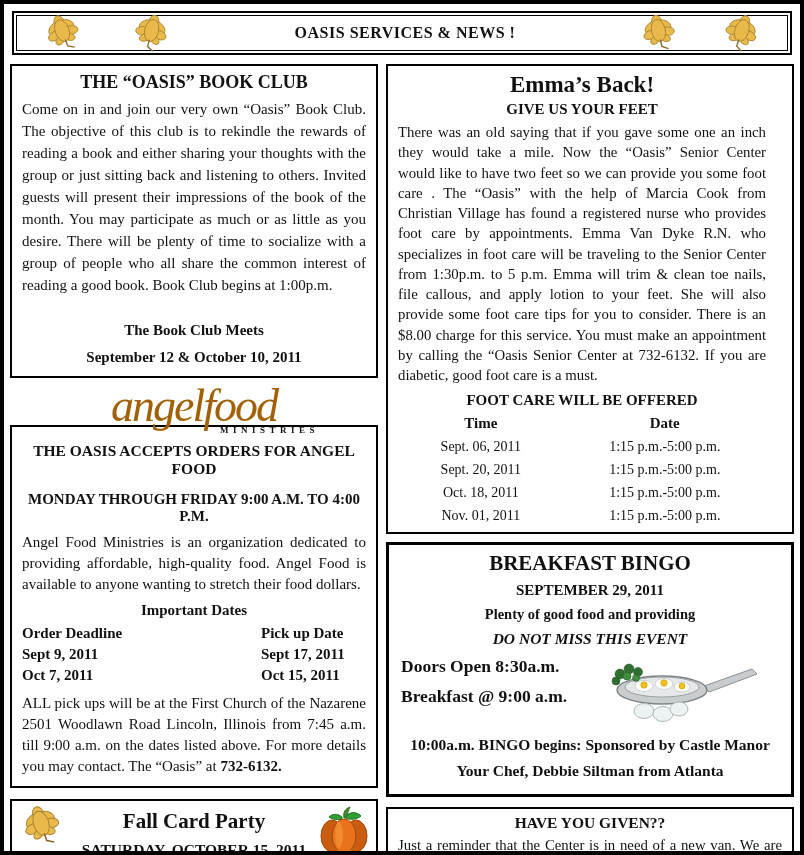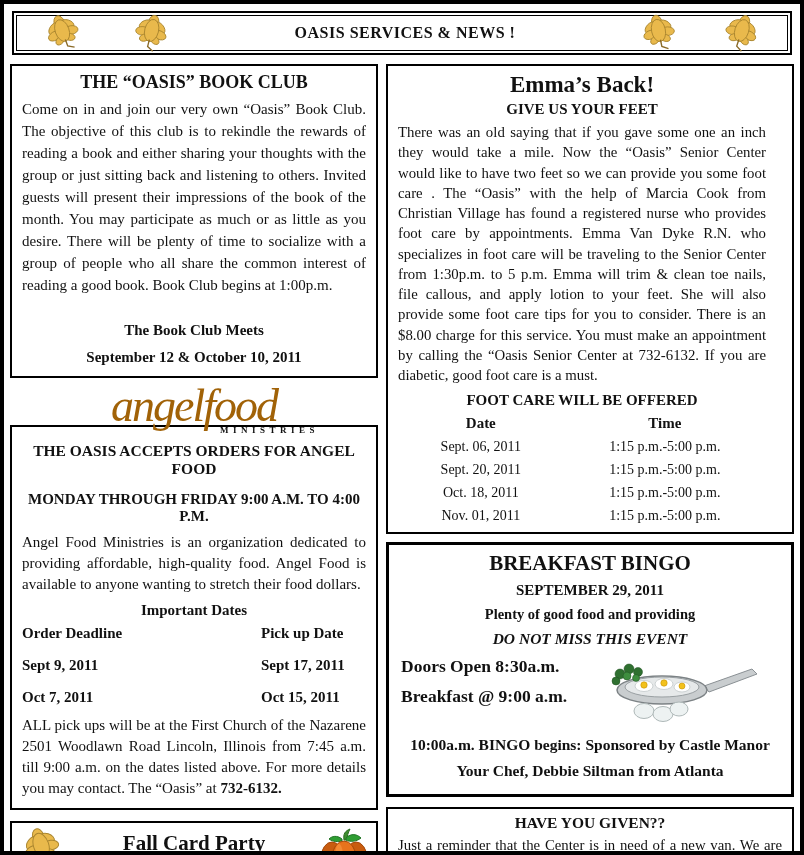--- a/index.html
+++ b/index.html
@@ -57,21 +57,21 @@
   }
   .angelfood-sub {
     display: block; text-align: right; padding-right: 30px;
     font-size: 9px; font-weight: bold; letter-spacing: 4.5px;
     color: #111; margin-top: 1px; font-style: normal;
   }
   .angel-h1 { text-align: center; font-weight: bold; font-size: 15.5px; margin-bottom: 13px; }
   .angel-h2 { text-align: center; font-weight: bold; font-size: 15px; margin-bottom: 7px; }
   .angel-box p { font-size: 15px; line-height: 1.38; }
   .imp-dates { text-align: center; font-weight: bold; font-size: 15px; margin: 8px 0 6px; }
-  .af-grid { display: grid; grid-template-columns: 1fr 105px; row-gap: 15px; font-weight: bold; font-size: 15px; margin-bottom: 9px; }
+  .af-grid { display: grid; grid-template-columns: 1fr 105px; row-gap: 4px; font-weight: bold; font-size: 15px; margin-bottom: 9px; }
   .angel-footer { font-size: 15px; line-height: 1.38; }
   
   .fall-box { margin-top: 11px; position: relative; padding: 8px 12px 12px 12px; }
   .fall-leaf { position: absolute; top: 4px; left: 8px; width: 44px; height: 42px; transform: rotate(-18deg); }
   .fall-pumpkin { position: absolute; top: 4px; right: 6px; width: 52px; height: 50px; }
   .fall-title { text-align: center; font-size: 21px; font-weight: bold; margin-bottom: 7px; }
   .fall-line { text-align: center; font-weight: bold; font-size: 15.5px; margin-bottom: 9px; }
   
   .emma-box { padding: 4px 26px 8px 10px; }
   .emma-title { text-align: center; font-size: 23px; font-weight: bold; margin: 2px 0 3px; }
@@ -217,22 +217,22 @@
     </div>
 
     <div class="col-right">
 
       <section class="box emma-box">
         <h2 class="emma-title">Emma’s Back!</h2>
         <div class="emma-sub">GIVE US YOUR FEET</div>
         <p class="jtext">There was an old saying that if you gave some one an inch they would take a mile. Now the “Oasis” Senior Center would like to have two feet so we can provide you some foot care . The “Oasis” with the help of Marcia Cook from  Christian Village has found a registered nurse who provides foot care by appointments.  Emma Van Dyke R.N. who  specializes in foot care will be traveling to the Senior Center from 1:30p.m. to 5 p.m.   Emma will trim &amp; clean toe nails, file callous, and apply lotion to your feet. She will also  provide some foot care tips for you to consider. There is an $8.00 charge for this service. You must make an appointment by calling the “Oasis Senior Center at 732-6132.   If you are diabetic, good foot care is a must.</p>
         <div class="offered">FOOT CARE WILL BE OFFERED</div>
         <div class="fc-grid">
+          <div class="fc-cell hdr">Time</div>
           <div class="fc-cell hdr">Date</div>
-          <div class="fc-cell hdr">Time</div>
           <div class="fc-cell">Sept. 06, 2011</div>
           <div class="fc-cell">1:15 p.m.-5:00 p.m.</div>
           <div class="fc-cell">Sept. 20, 2011</div>
           <div class="fc-cell">1:15 p.m.-5:00 p.m.</div>
           <div class="fc-cell">Oct.  18, 2011</div>
           <div class="fc-cell">1:15 p.m.-5:00 p.m.</div>
           <div class="fc-cell">Nov. 01, 2011</div>
           <div class="fc-cell">1:15 p.m.-5:00 p.m.</div>
         </div>
       </section>

